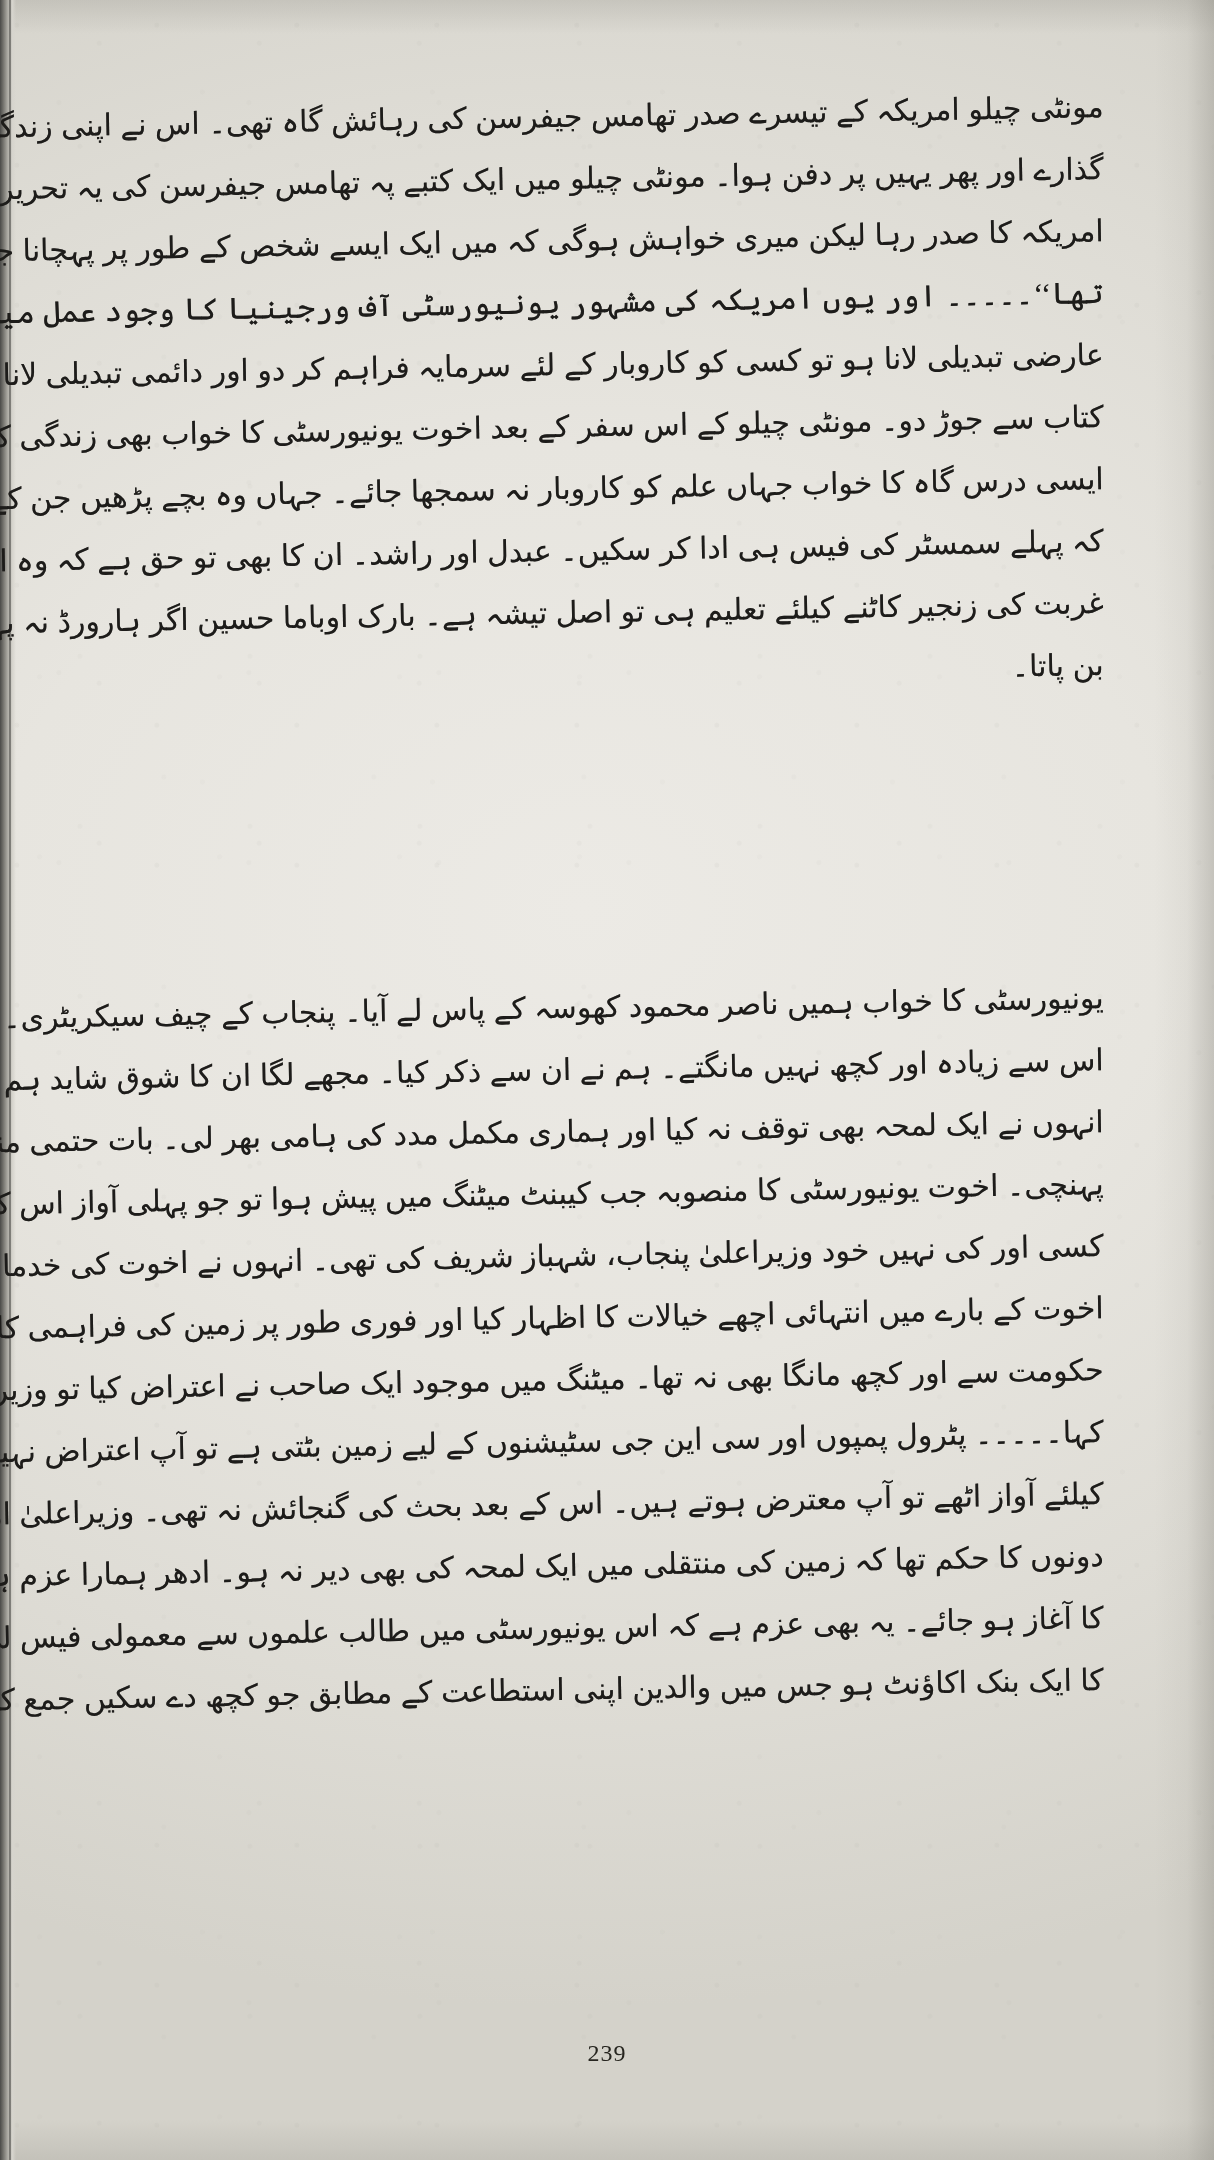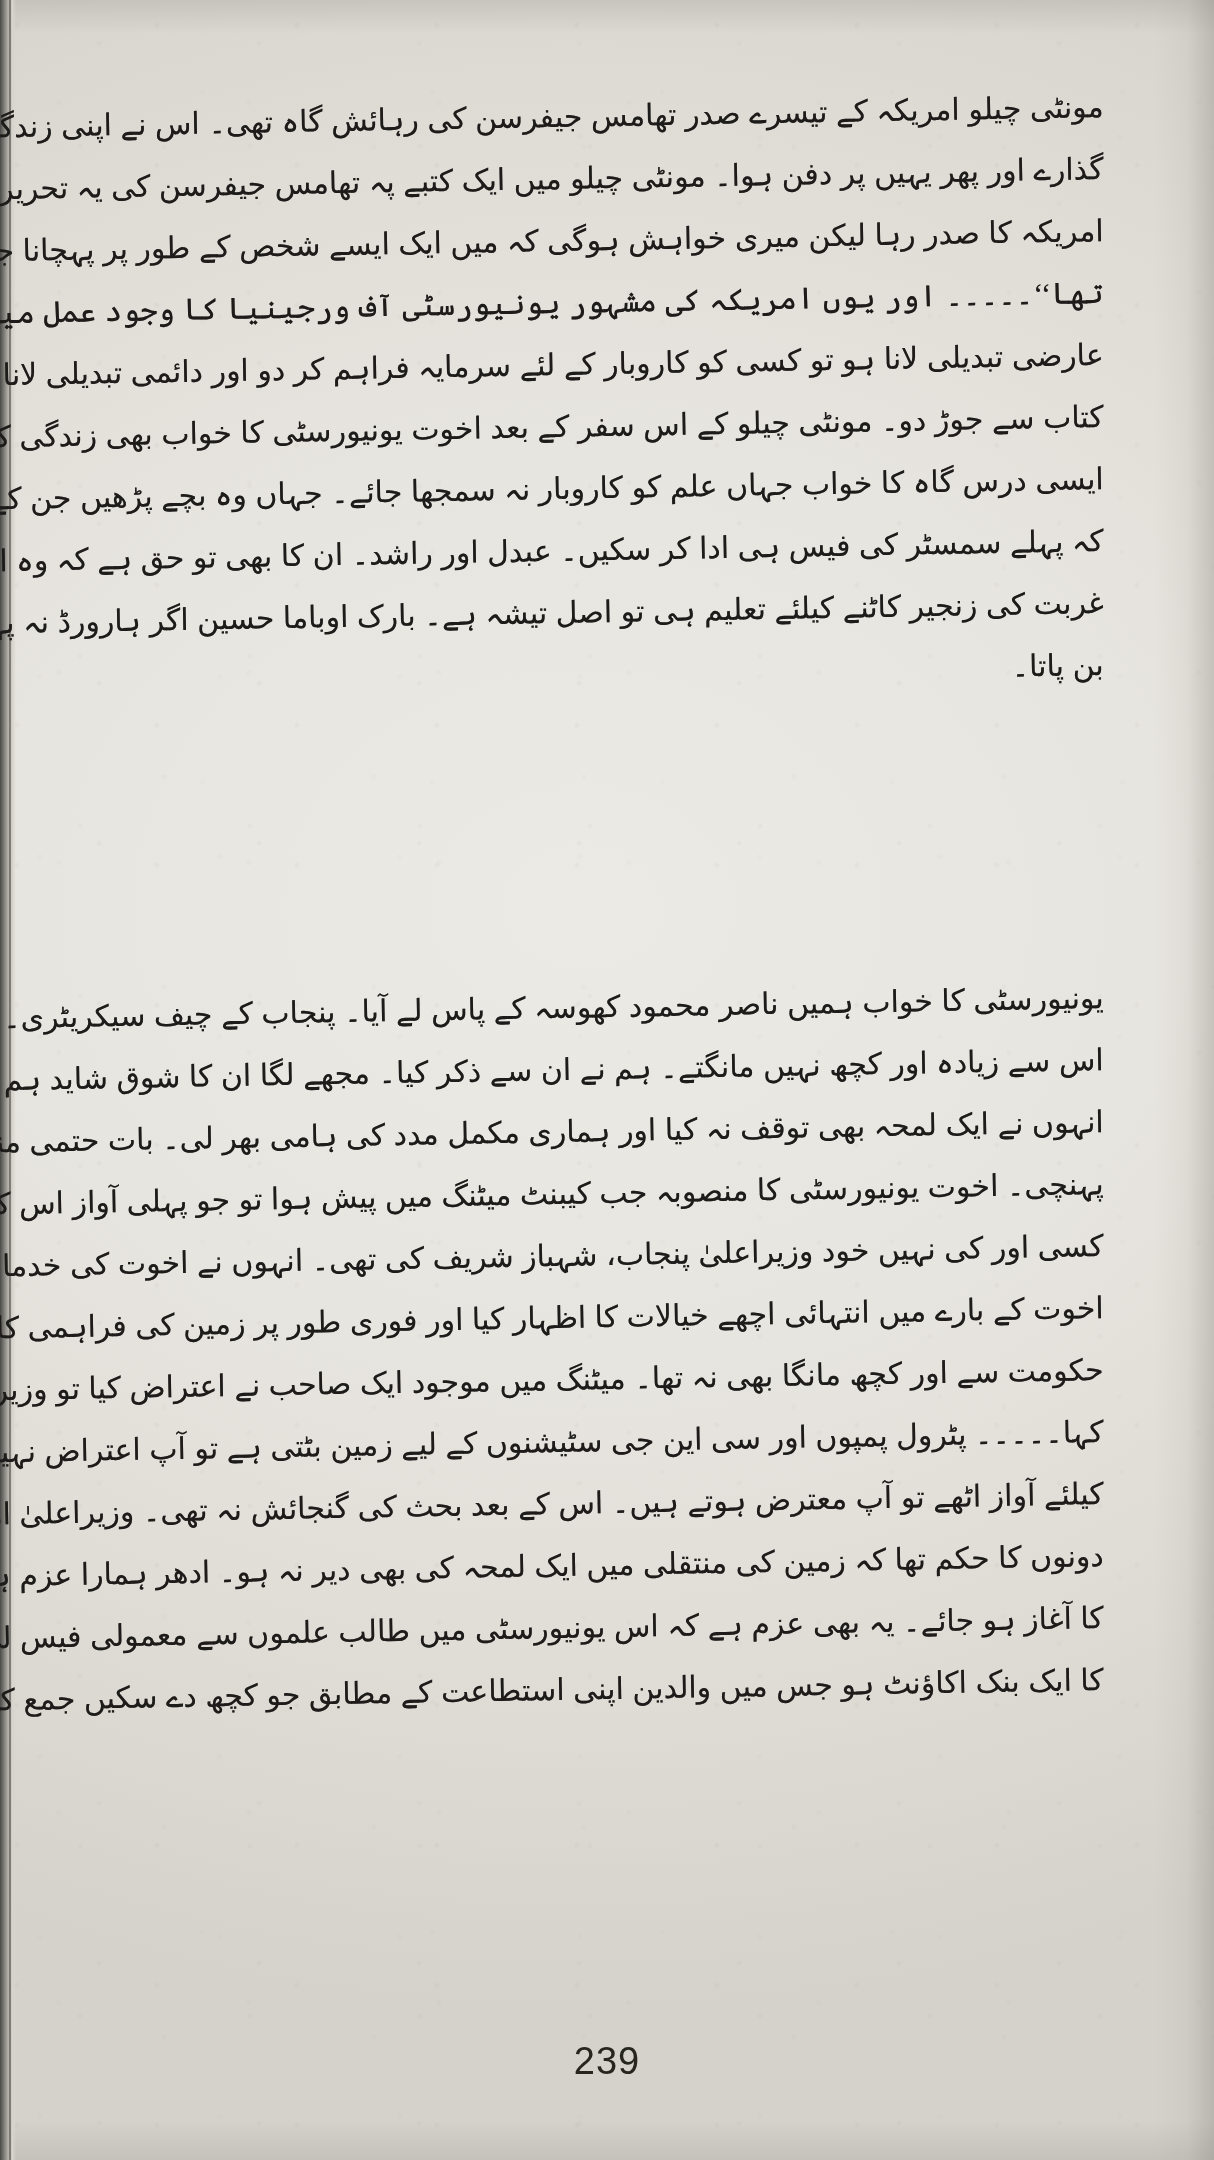--- a/index.html
+++ b/index.html
@@ -94,22 +94,22 @@
     transform-origin: right center;
     text-shadow: 0 0 .6px rgba(25,24,22,.55);
   }
   .line.tail  { text-align: right; }
 
   .page-number {
     position: absolute;
     left: 0; right: 0;
     top: 2040px;
     text-align: center;
-    font-family: Liberation Sans, sans-serif;
-    font-size: 38px;
+    font-family: Liberation Serif, serif;
+    font-size: 24px;
     color: #26251f;
     letter-spacing: 1px;
   }
   .blur-layer { filter: blur(.25px); }
 </style>
 </head>
 <body>
 
 <div class="page">
 

